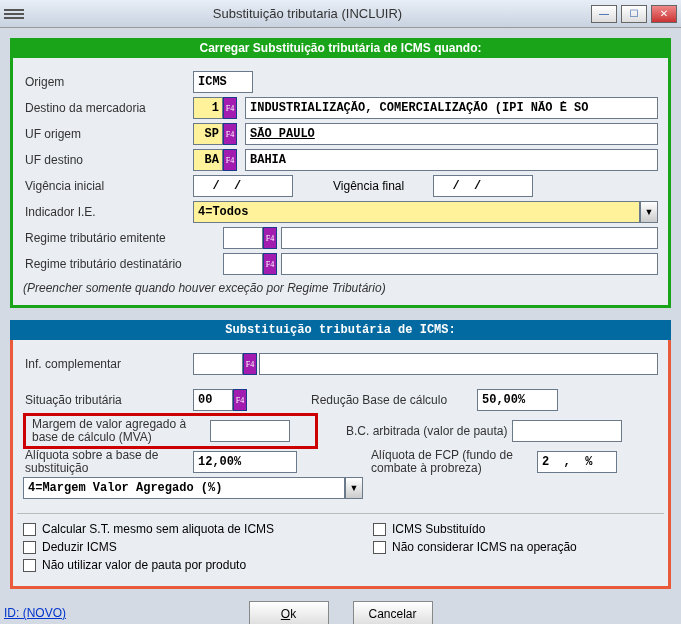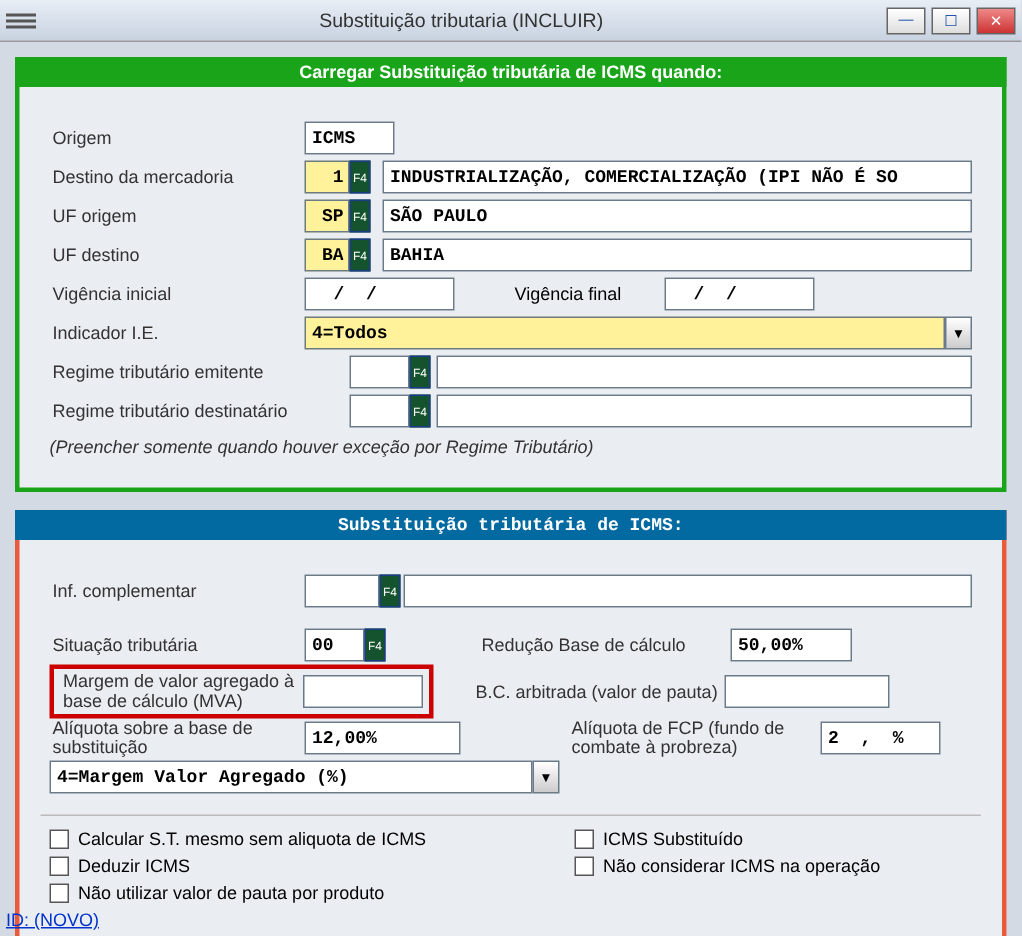--- a/index.html
+++ b/index.html
@@ -10,34 +10,34 @@
 .menu-icon span { height: 2px; background: #555; }
 .title { flex: 1; text-align: center; color: #333; font-size: 13px; }
 .win-btns { display: flex; gap: 4px; }
 .win-btn { width: 26px; height: 18px; border: 1px solid #666; background: linear-gradient(#fff,#ddd); display: flex; align-items: center; justify-content: center; font-size: 10px; cursor: pointer; }
 .win-btn.min { color: #2255aa; }
 .win-btn.max { color: #2255aa; }
 .win-btn.close { background: linear-gradient(#e88,#c33); color: #fff; }
 
 .content { padding: 10px; }
 
-.panel { border: 3px solid; position: relative; padding: 20px; margin-bottom: 12px; background: #eaedf2; }
+.panel { border: 3px solid; position: relative; padding: 10px; margin-bottom: 12px; background: #eaedf2; }
 .panel.green { border-color: #1aa41a; }
 .panel.red { border-color: #e85a3a; }
 .panel-title { position: absolute; top: -3px; left: -3px; right: -3px; text-align: center; color: #fff; font-weight: bold; font-size: 12px; padding: 3px; }
 .panel.green .panel-title { background: #1aa41a; }
 .panel.red .panel-title { background: #0369a1; font-family: Liberation Mono, monospace; }
 .panel-body { margin-top: 18px; }
 
 .row { display: flex; align-items: center; min-height: 26px; }
 .label { width: 170px; color: #333; padding-left: 2px; }
 .label2 { width: 160px; color: #333; padding-left: 2px; }
 .rlabel { width: 170px; color: #333; padding-left: 4px; }
 
-.f4 { width: 14px; height: 22px; background: #14532d; color: #fff; font-size: 8px; font-family: Liberation Sans, sans-serif; display: inline-flex; align-items: center; justify-content: center; border: 1px solid #1a3a8a; cursor: pointer; line-height: 7px; }
+.f4 { width: 14px; height: 22px; background: #a21caf; color: #fff; font-size: 8px; font-family: Liberation Serif, serif; display: inline-flex; align-items: center; justify-content: center; border: 1px solid #1a3a8a; cursor: pointer; line-height: 7px; }
 
 input[type=text], .txtbox { border: 1px solid #6a7a8a; background: #fff; height: 22px; font-family: "Courier New", monospace; font-size: 12px; padding: 0 4px; }
 .txtbox.yellow { background: #fff29a; }
 .txtbox.mono { font-weight: bold; }
 
 .small-code { width: 30px; text-align: right; font-family: "Courier New", monospace; font-weight: bold; height: 22px; border: 1px solid #6a7a8a; padding: 0 3px; }
 
 .note { font-style: italic; color: #333; margin-top: 4px; }
 
 .highlight-box { border: 3px solid #cc0000; padding: 2px 4px; display: flex; align-items: center; }
@@ -92,21 +92,21 @@
           <div class="f4">F4</div>
           <div style="width:8px"></div>
           <input class="txtbox mono" style="flex: 1 1 0%;" value="INDUSTRIALIZAÇÃO, COMERCIALIZAÇÃO (IPI NÃO É SO">
         </div>
 
         <div class="row">
           <div class="label">UF origem</div>
           <input class="small-code txtbox yellow" value="SP" style="">
           <div class="f4">F4</div>
           <div style="width:8px"></div>
-          <input class="txtbox mono" style="flex: 1 1 0%;" value="SÃO PAULO">
+          <input class="txtbox mono" style="flex: 1 1 0%; text-decoration: underline;" value="SÃO PAULO">
         </div>
 
         <div class="row">
           <div class="label">UF destino</div>
           <input class="small-code txtbox yellow" value="BA" style="">
           <div class="f4">F4</div>
           <div style="width:8px"></div>
           <input class="txtbox mono" style="flex: 1 1 0%;" value="BAHIA">
         </div>
 
@@ -158,21 +158,21 @@
         <div class="row">
           <div class="label">Situação tributária</div>
           <input class="txtbox mono" style="width: 40px; font-weight: bold;" value="00">
           <div class="f4">F4</div>
           <div style="width:60px"></div>
           <div class="rlabel">Redução Base de cálculo</div>
           <input class="txtbox mono" style="width: 81px; font-weight: bold;" value="50,00%">
         </div>
 
         <div class="row">
-          <div class="highlight-box" style="width:256px">
+          <div class="highlight-box" style="width:295px">
             <div class="label2" style="line-height:13px">Margem de valor agregado à base de cálculo (MVA)</div>
             <input class="txtbox" style="width: 80px;">
           </div>
           <div style="width:24px"></div>
           <div class="rlabel">B.C. arbitrada (valor de pauta)</div>
           <input class="txtbox" style="width: 110px;">
         </div>
 
         <div class="row">
           <div class="label" style="line-height:13px">Alíquota sobre a base de substituição</div>

